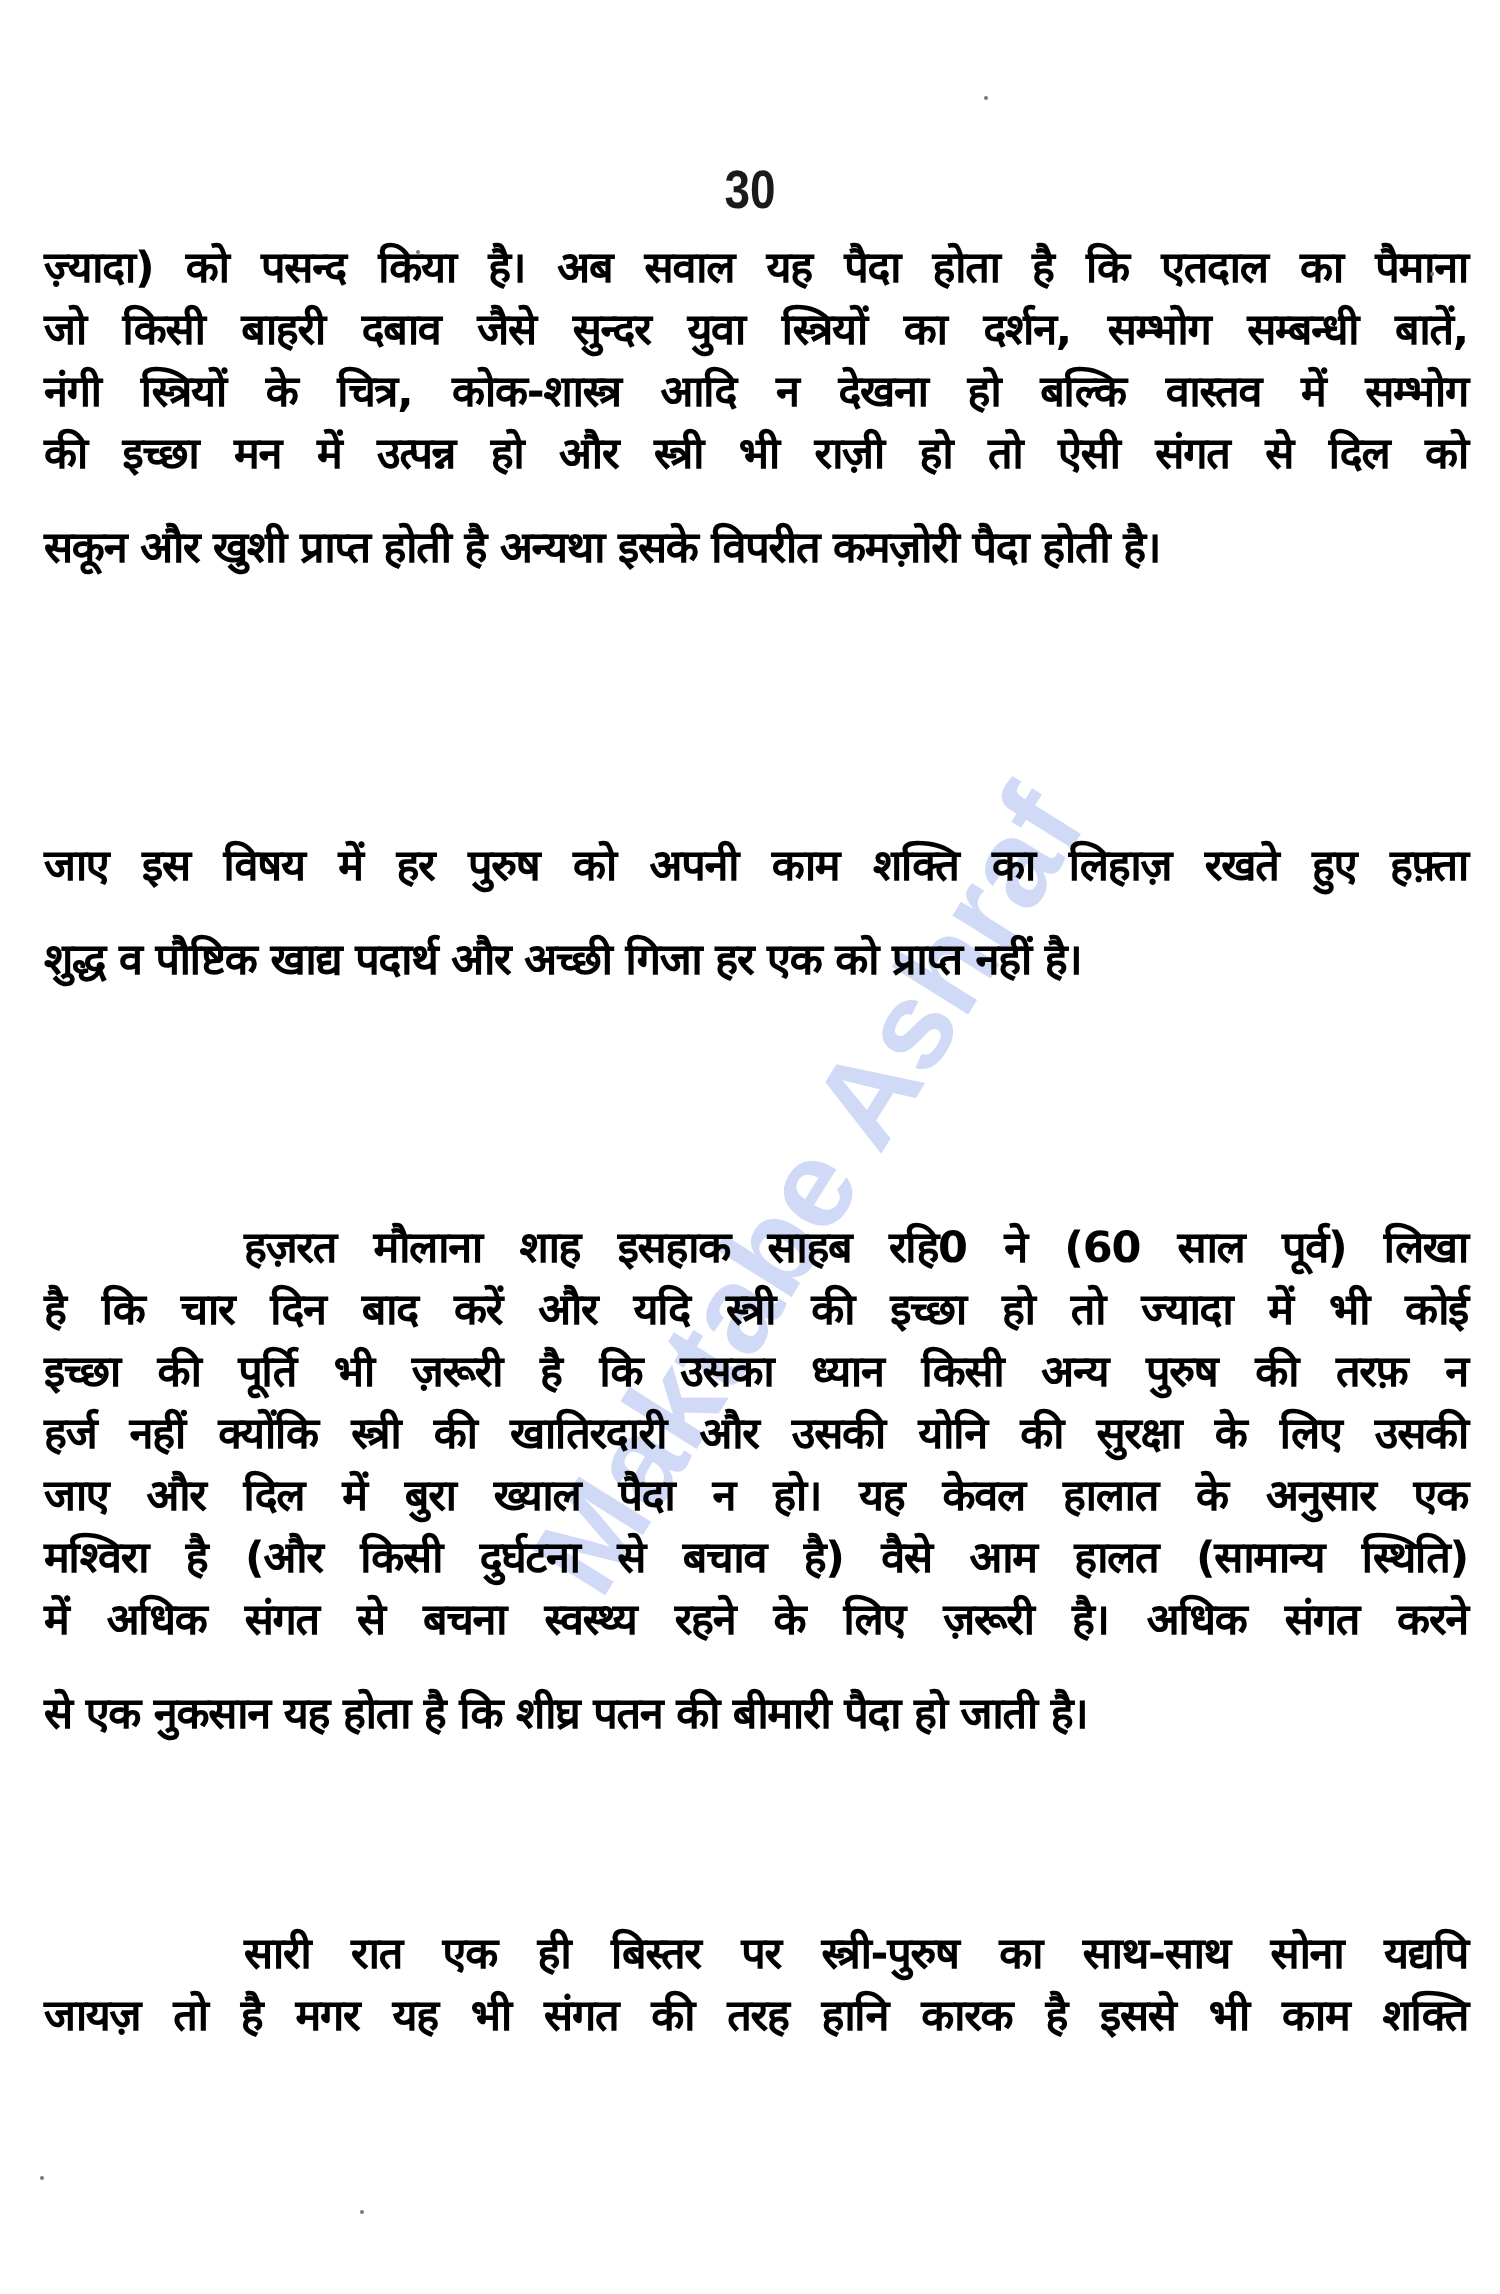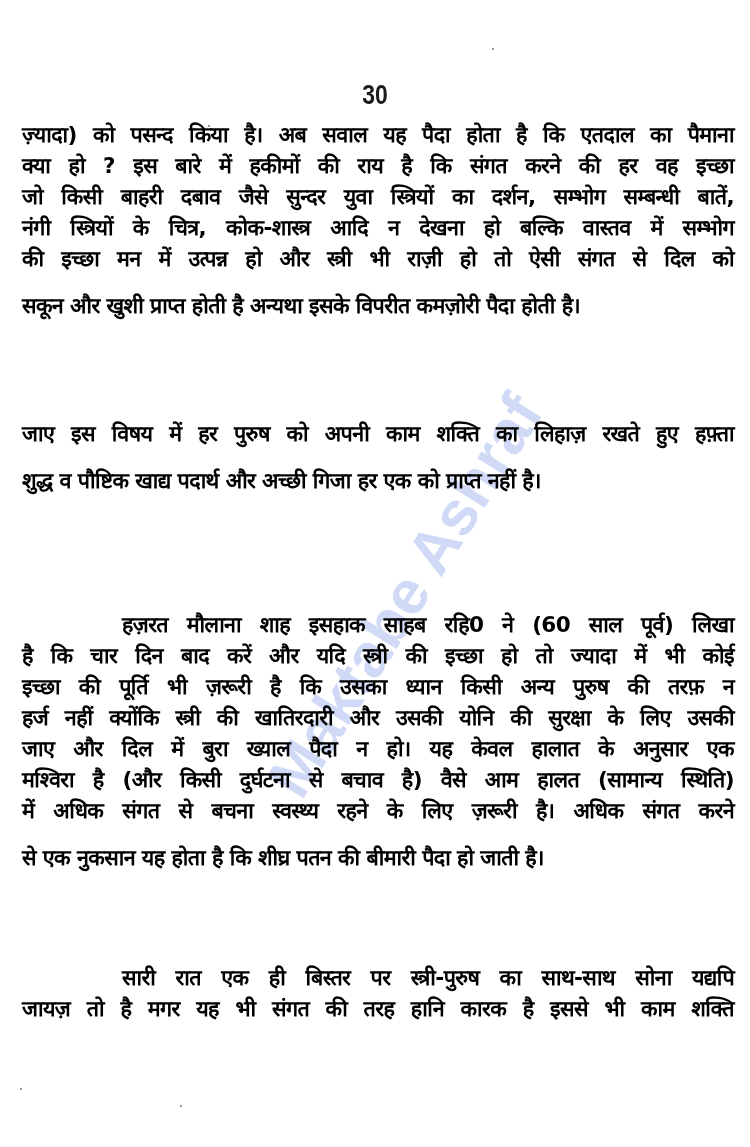--- a/index.html
+++ b/index.html
@@ -46,21 +46,20 @@
   </style>
 </head>
 <body>
 
 <div class="watermark">Maktabe Ashraf</div>
 
 <div class="page-number">30</div>
 
 <div class="text-block p1">
   <span class="line">ज़्यादा) को पसन्द किया है। अब सवाल यह पैदा होता है कि एतदाल का पैमाना</span>
-  <span class="line">क्या हो ? इस बारे में हकीमों की राय है कि संगत करने की हर वह इच्छा</span>
   <span class="line">जो किसी बाहरी दबाव जैसे सुन्दर युवा स्त्रियों का दर्शन, सम्भोग सम्बन्धी बातें,</span>
   <span class="line">नंगी स्त्रियों के चित्र, कोक-शास्त्र आदि न देखना हो बल्कि वास्तव में सम्भोग</span>
   <span class="line">की इच्छा मन में उत्पन्न हो और स्त्री भी राज़ी हो तो ऐसी संगत से दिल को</span>
   <span class="line last">सकून और खुशी प्राप्त होती है अन्यथा इसके विपरीत कमज़ोरी पैदा होती है।</span>
 </div>
 
 <div class="text-block p2">
   <span class="line">जाए इस विषय में हर पुरुष को अपनी काम शक्ति का लिहाज़ रखते हुए हफ़्ता</span>
   <span class="line last">शुद्ध व पौष्टिक खाद्य पदार्थ और अच्छी गिजा हर एक को प्राप्त नहीं है।</span>
 </div>

